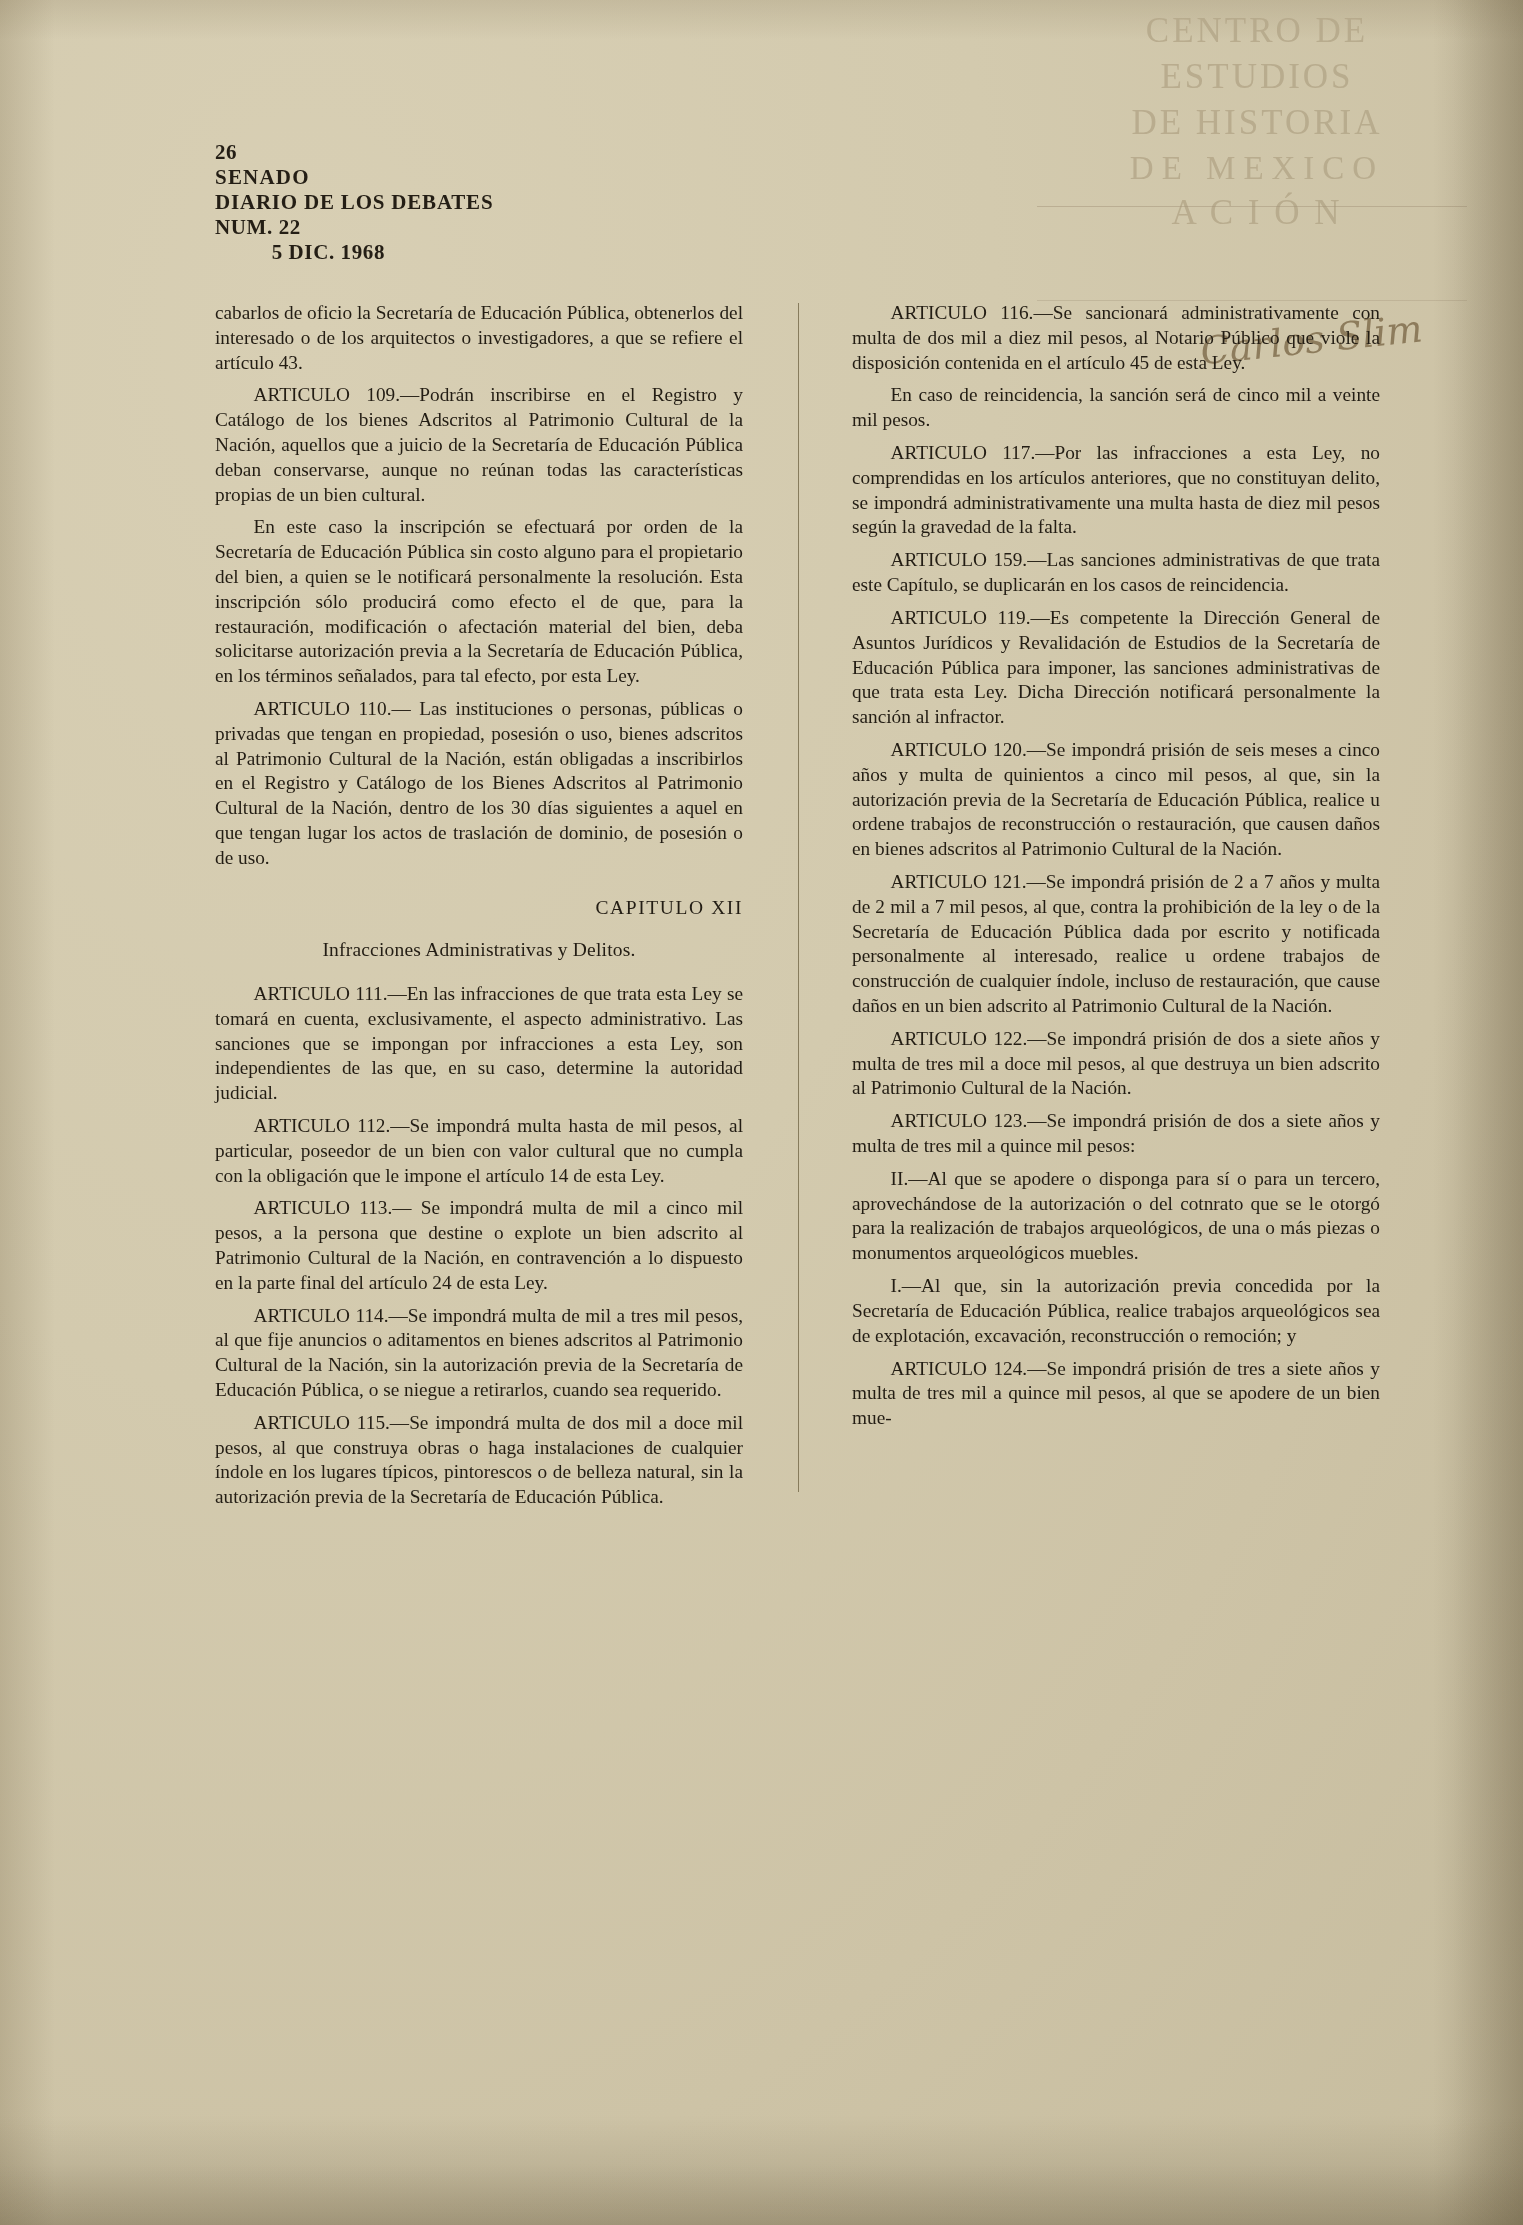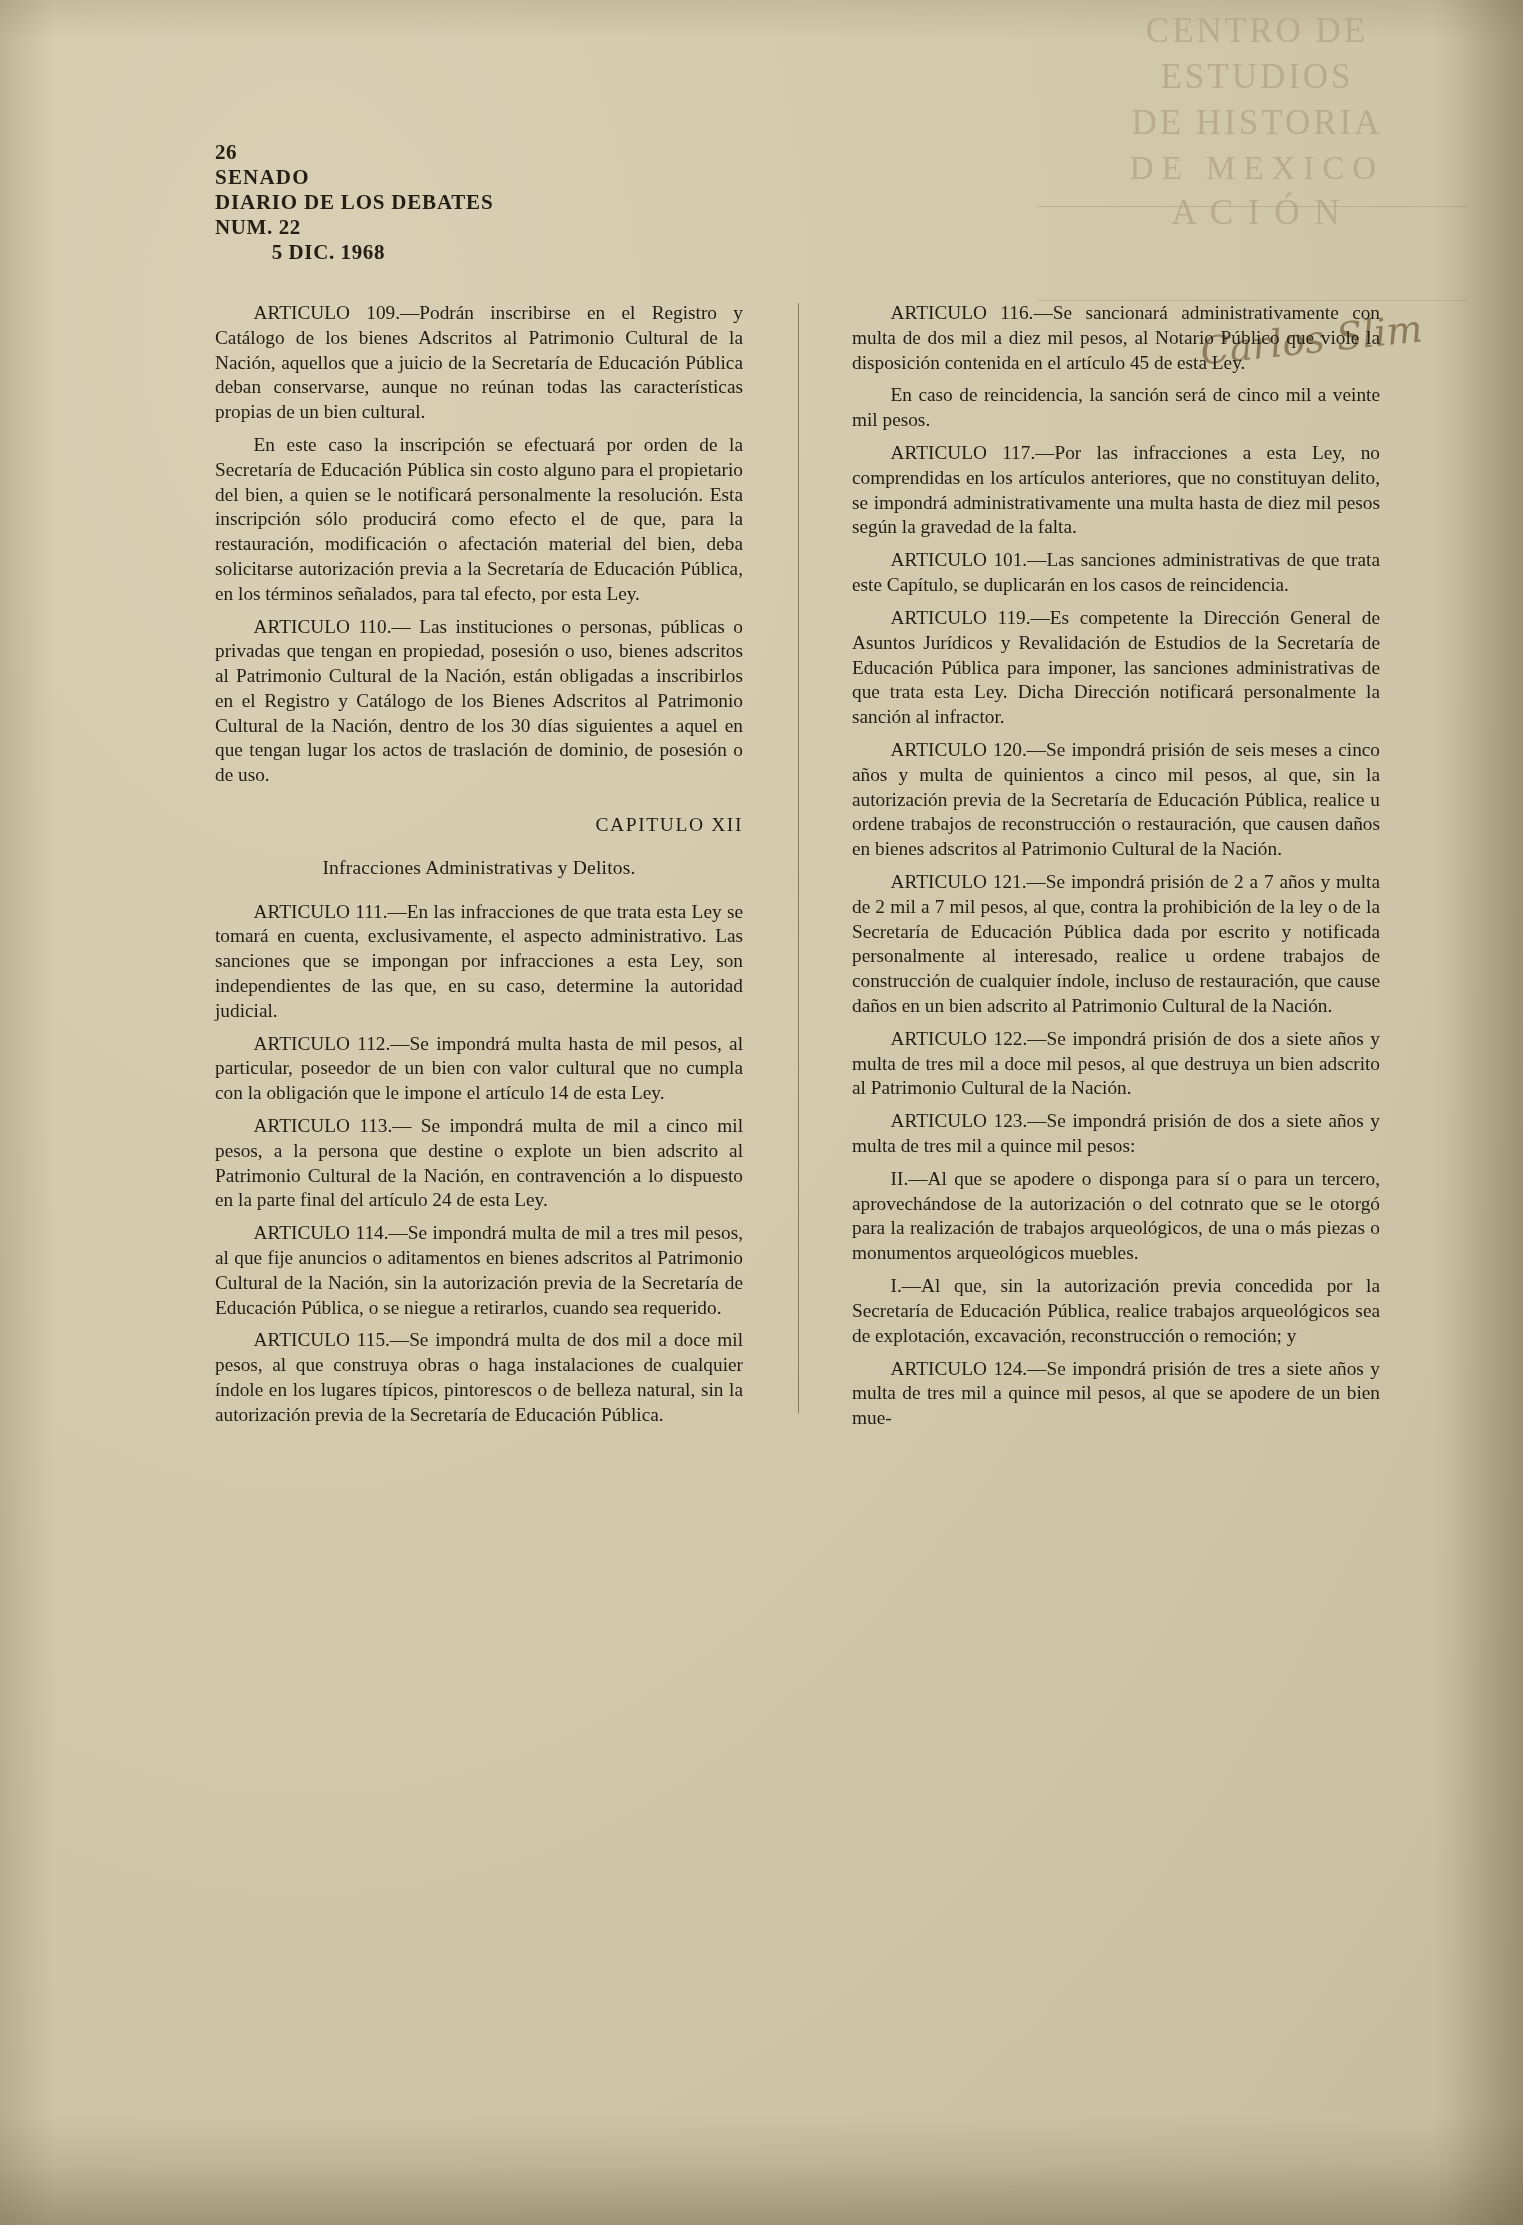--- a/index.html
+++ b/index.html
@@ -193,39 +193,40 @@
       <span class="pg">26</span>
       <span class="senado">SENADO</span>
       <span class="title">DIARIO DE LOS DEBATES</span>
       <span class="num">NUM. 22</span>
       <span class="date">5 DIC. 1968</span>
     </div>
 
     <div class="cols">
 
       <div class="col">
+        <p class="noind">cabarlos de oficio la Secretaría de Educación Pública, obtenerlos del interesado o de los arquitectos o investigadores, a que se refiere el artículo 43.</p>
         <p>ARTICULO 109.—Podrán inscribirse en el Registro y Catálogo de los bienes Adscritos al Patrimonio Cultural de la Nación, aquellos que a juicio de la Secretaría de Educación Pública deban conservarse, aunque no reúnan todas las características propias de un bien cultural.</p>
         <p>En este caso la inscripción se efectuará por orden de la Secretaría de Educación Pública sin costo alguno para el propietario del bien, a quien se le notificará personalmente la resolución. Esta inscripción sólo producirá como efecto el de que, para la restauración, modificación o afectación material del bien, deba solicitarse autorización previa a la Secretaría de Educación Pública, en los términos señalados, para tal efecto, por esta Ley.</p>
         <p>ARTICULO 110.— Las instituciones o personas, públicas o privadas que tengan en propiedad, posesión o uso, bienes adscritos al Patrimonio Cultural de la Nación, están obligadas a inscribirlos en el Registro y Catálogo de los Bienes Adscritos al Patrimonio Cultural de la Nación, dentro de los 30 días siguientes a aquel en que tengan lugar los actos de traslación de dominio, de posesión o de uso.</p>
         <p class="chapter">CAPITULO XII</p>
         <p class="subhead">Infracciones Administrativas y Delitos.</p>
         <p>ARTICULO 111.—En las infracciones de que trata esta Ley se tomará en cuenta, exclusivamente, el aspecto administrativo. Las sanciones que se impongan por infracciones a esta Ley, son independientes de las que, en su caso, determine la autoridad judicial.</p>
         <p>ARTICULO 112.—Se impondrá multa hasta de mil pesos, al particular, poseedor de un bien con valor cultural que no cumpla con la obligación que le impone el artículo 14 de esta Ley.</p>
         <p>ARTICULO 113.— Se impondrá multa de mil a cinco mil pesos, a la persona que destine o explote un bien adscrito al Patrimonio Cultural de la Nación, en contravención a lo dispuesto en la parte final del artículo 24 de esta Ley.</p>
         <p>ARTICULO 114.—Se impondrá multa de mil a tres mil pesos, al que fije anuncios o aditamentos en bienes adscritos al Patrimonio Cultural de la Nación, sin la autorización previa de la Secretaría de Educación Pública, o se niegue a retirarlos, cuando sea requerido.</p>
         <p>ARTICULO 115.—Se impondrá multa de dos mil a doce mil pesos, al que construya obras o haga instalaciones de cualquier índole en los lugares típicos, pintorescos o de belleza natural, sin la autorización previa de la Secretaría de Educación Pública.</p>
       </div>
 
       <div class="gutter"></div>
 
       <div class="col">
         <p>ARTICULO 116.—Se sancionará administrativamente con multa de dos mil a diez mil pesos, al Notario Público que viole la disposición contenida en el artículo 45 de esta Ley.</p>
         <p>En caso de reincidencia, la sanción será de cinco mil a veinte mil pesos.</p>
         <p>ARTICULO 117.—Por las infracciones a esta Ley, no comprendidas en los artículos anteriores, que no constituyan delito, se impondrá administrativamente una multa hasta de diez mil pesos según la gravedad de la falta.</p>
-        <p>ARTICULO 101.—Las sanciones administrativas de que trata este Capítulo, se duplicarán en los casos de reincidencia.</p>
+        <p>ARTICULO 159.—Las sanciones administrativas de que trata este Capítulo, se duplicarán en los casos de reincidencia.</p>
         <p>ARTICULO 119.—Es competente la Dirección General de Asuntos Jurídicos y Revalidación de Estudios de la Secretaría de Educación Pública para imponer, las sanciones administrativas de que trata esta Ley. Dicha Dirección notificará personalmente la sanción al infractor.</p>
         <p>ARTICULO 120.—Se impondrá prisión de seis meses a cinco años y multa de quinientos a cinco mil pesos, al que, sin la autorización previa de la Secretaría de Educación Pública, realice u ordene trabajos de reconstrucción o restauración, que causen daños en bienes adscritos al Patrimonio Cultural de la Nación.</p>
         <p>ARTICULO 121.—Se impondrá prisión de 2 a 7 años y multa de 2 mil a 7 mil pesos, al que, contra la prohibición de la ley o de la Secretaría de Educación Pública dada por escrito y notificada personalmente al interesado, realice u ordene trabajos de construcción de cualquier índole, incluso de restauración, que cause daños en un bien adscrito al Patrimonio Cultural de la Nación.</p>
         <p>ARTICULO 122.—Se impondrá prisión de dos a siete años y multa de tres mil a doce mil pesos, al que destruya un bien adscrito al Patrimonio Cultural de la Nación.</p>
         <p>ARTICULO 123.—Se impondrá prisión de dos a siete años y multa de tres mil a quince mil pesos:</p>
         <p>II.—Al que se apodere o disponga para sí o para un tercero, aprovechándose de la autorización o del cotnrato que se le otorgó para la realización de trabajos arqueológicos, de una o más piezas o monumentos arqueológicos muebles.</p>
         <p>I.—Al que, sin la autorización previa concedida por la Secretaría de Educación Pública, realice trabajos arqueológicos sea de explotación, excavación, reconstrucción o remoción; y</p>
         <p>ARTICULO 124.—Se impondrá prisión de tres a siete años y multa de tres mil a quince mil pesos, al que se apodere de un bien mue-</p>
       </div>
 

